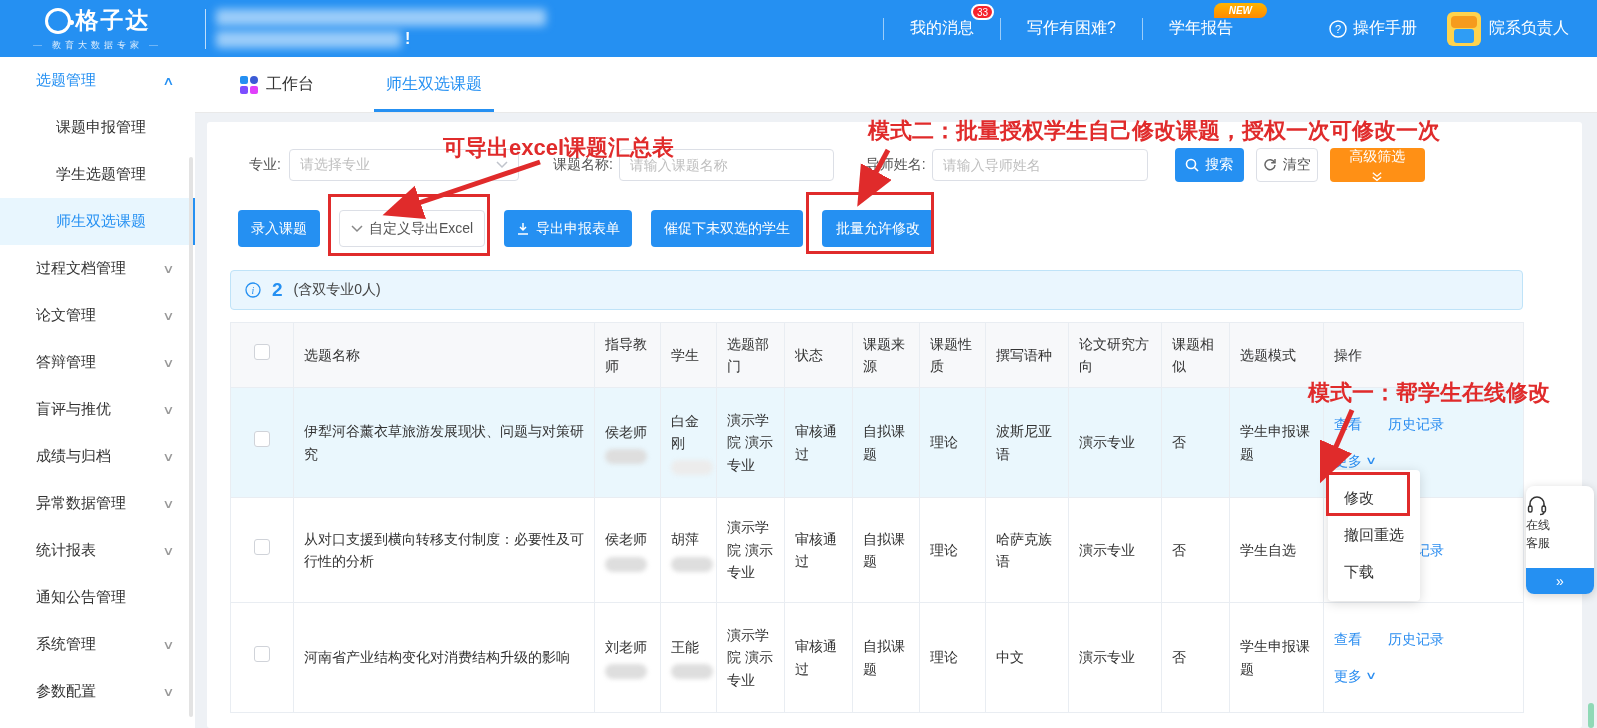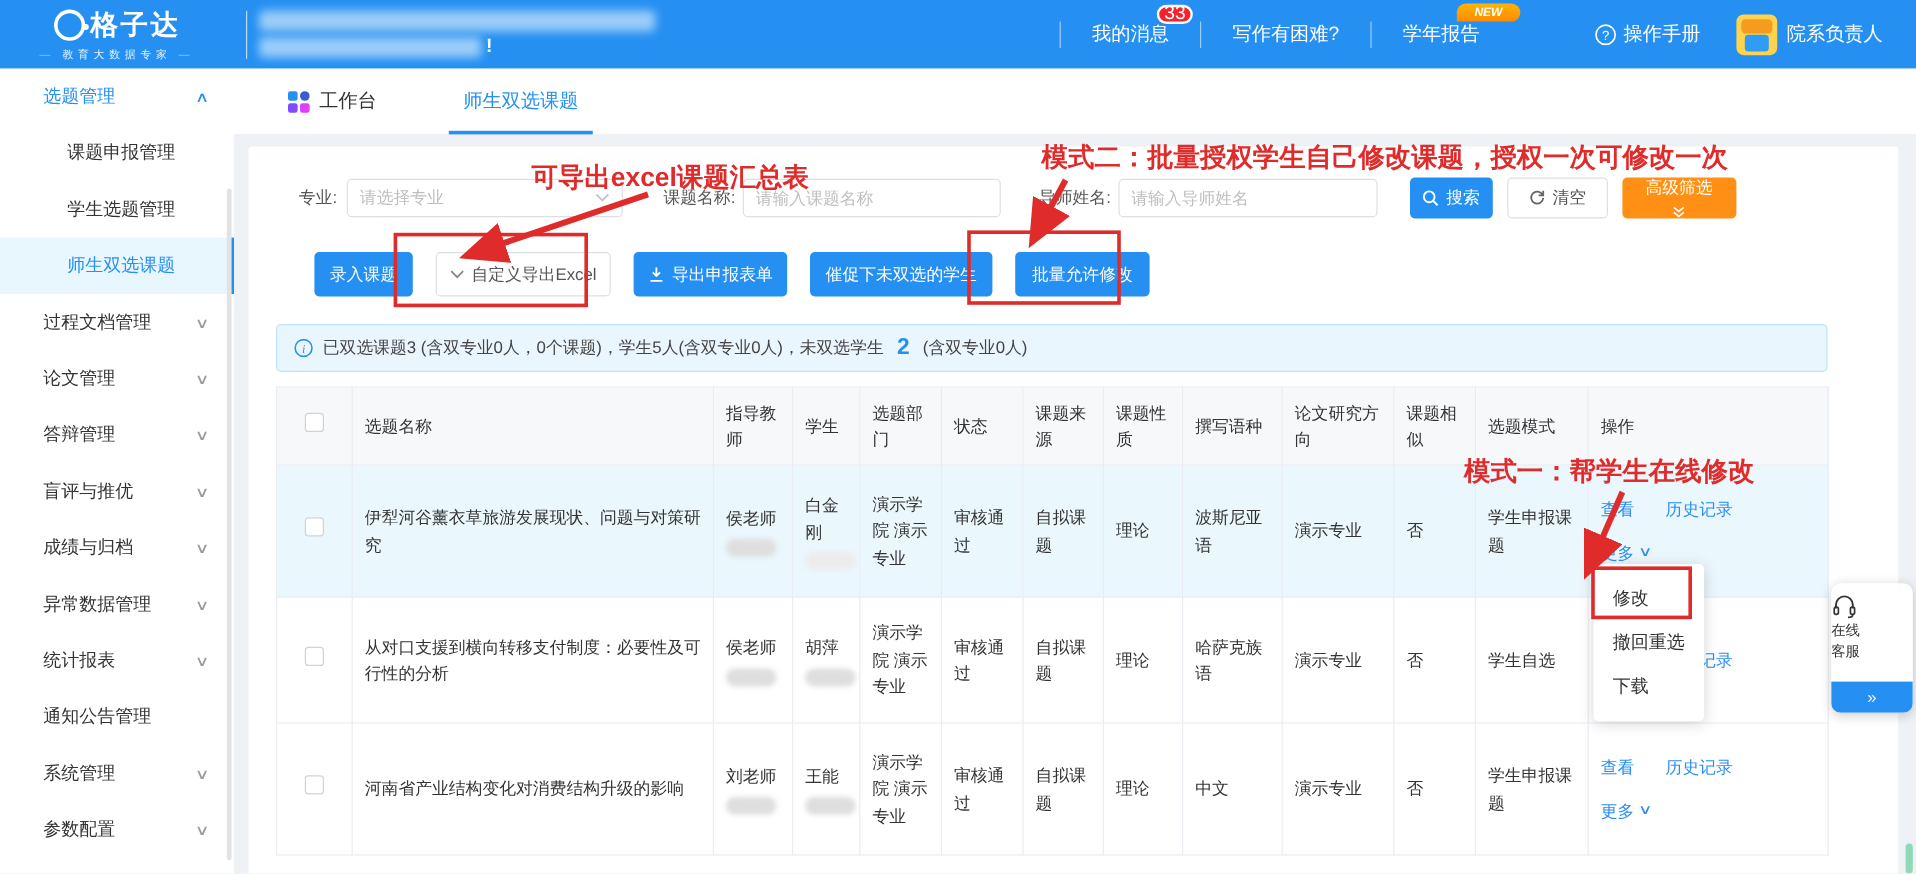--- a/index.html
+++ b/index.html
@@ -14,21 +14,21 @@
   .logo-name { font-size:23px; font-weight:bold; letter-spacing:2px; }
   .logo-tag { font-size:9px; letter-spacing:4px; opacity:.85; margin-top:3px; }
   .logo-tag::before,.logo-tag::after { content:"—"; margin:0 6px; opacity:.6; }
   .head-divider { width:1px; height:40px; background:rgba(255,255,255,.7); margin:0 10px; }
   .school-blur { display:flex; flex-direction:column; gap:4px; }
   .blur-block { background:#9ccdf9; border-radius:3px; filter:blur(4px); }
   .school-line2 { display:flex; align-items:center; gap:4px; font-weight:bold; }
   .top-nav { display:flex; align-items:center; margin-left:auto; height:100%; }
   .nav-sep { width:1px; height:22px; background:rgba(255,255,255,.55); }
   .nav-item { position:relative; padding:0 26px; font-size:16px; cursor:pointer; white-space:nowrap; }
-  .badge-num { position:absolute; top:-14px; right:6px; background:#f5222d; border:2px solid #fff; color:#fff; font-size:16px; min-width:22px; height:16px; border-radius:11px; display:flex; align-items:center; justify-content:center; padding:0 4px; }
+  .badge-num { position:absolute; top:-14px; right:6px; background:#f5222d; border:2px solid #fff; color:#fff; font-size:10px; min-width:22px; height:16px; border-radius:11px; display:flex; align-items:center; justify-content:center; padding:0 4px; }
   .badge-new { position:absolute; top:-15px; right:-8px; background:linear-gradient(#ffb400,#ff8a00); color:#fff; font-size:10px; font-weight:bold; padding:2px 15px; border-radius:8px 8px 8px 0; font-style:italic; }
   .manual { display:flex; align-items:center; gap:6px; font-size:16px; margin:0 30px 0 70px; cursor:pointer; }
   .role { display:flex; align-items:center; gap:8px; font-size:16px; margin-right:28px; cursor:pointer; }
   .avatar { width:34px; height:34px; border-radius:6px; background:#ffd34d; position:relative; overflow:hidden; }
   .avatar::before { content:""; position:absolute; left:4px; top:4px; right:4px; height:12px; background:#f69b1d; border-radius:4px; }
   .avatar::after { content:""; position:absolute; left:7px; bottom:3px; right:7px; height:14px; background:#2f9df5; border-radius:3px; }
 
   
   .sidebar { position:absolute; left:0; top:57px; width:195px; height:671px; background:#fff; z-index:5; }
   .side-scroll { position:absolute; right:2px; top:100px; width:4px; height:560px; background:#e3e3e3; border-radius:2px; }
@@ -58,26 +58,26 @@
   .f-label { white-space:nowrap; }
   .select-box { margin-left:8px; width:230px; height:32px; border:1px solid #dcdfe6; border-radius:4px; display:flex; align-items:center; justify-content:space-between; padding:0 10px; color:#bfbfbf; cursor:pointer; background:#fff; }
   .text-input { height:32px; border:1px solid #dcdfe6; border-radius:4px; padding:0 10px; font-size:14px; color:#333; font-family:"Liberation Sans",sans-serif; }
   .text-input::placeholder { color:#bfbfbf; }
   .ml34{margin-left:34px;} .ml32{margin-left:32px;} .ml6{margin-left:6px;}
   .btn { height:34px; border:none; border-radius:4px; font-size:14px; cursor:pointer; display:inline-flex; align-items:center; justify-content:center; gap:6px; font-family:"Liberation Sans",sans-serif; white-space:nowrap; }
   .btn-blue { background:#2590f2; color:#fff; }
   .btn-white { background:#fff; color:#555; border:1px solid #dcdfe6; }
   .btn-orange { background:#ff9015; color:#fff; }
   .search-btn{ margin-left:27px; width:69px; }
-  .clear-btn{ margin-left:12px; width:84px; }
+  .clear-btn{ margin-left:12px; width:62px; }
   .adv-btn{ margin-left:12px; width:95px;flex-direction:column; }
 
   .btn-row { display:flex; gap:19px; margin:28px 0 0 31px; }
   .btn-row .btn { height:37px; }
-  .b1{width:82px;margin-left:24px;} .b2{width:146px; color:#555;} .b3{width:128px;} .b4{width:152px;} .b5{width:112px;}
+  .b1{width:82px;} .b2{width:146px; color:#555;} .b3{width:128px;} .b4{width:152px;} .b5{width:112px;}
 
   .info-bar { margin:23px auto 0 23px; width:1293px; height:40px; background:#eaf6fe; border:1px solid #bfe3f8; border-radius:4px; display:flex; align-items:center; padding-left:14px; font-size:14px; color:#444; gap:8px; }
   .info-num { color:#2590f2; font-size:19px; font-weight:bold; margin:0 3px; }
 
   
   table.grid { margin:12px 0 0 23px; width:1293px; border-collapse:collapse; table-layout:fixed; font-size:14px; color:#333; }
   table.grid th, table.grid td { border:1px solid #e9edf2; padding:8px 10px; text-align:left; vertical-align:middle; font-weight:normal; line-height:1.6; word-break:break-all; }
   table.grid thead th { background:#f7f8fa; height:65px; }
   tr.row-hl td { background:#eaf7fd; }
   .cb { width:16px; height:16px; border:1px solid #d0d3d9; border-radius:3px; background:#fff; display:inline-block; cursor:pointer; }
@@ -280,21 +280,20 @@
     <button class="btn btn-blue b5">
         <span>批量允许修改</span>
       </button>
   </div>
 
   <div class="info-bar">
     <svg width="16" height="16" viewBox="0 0 16 16">
         <circle cx="8" cy="8" r="7" fill="none" stroke="#2590f2" stroke-width="1.3"></circle>
         <text x="8" y="12" font-size="10" fill="#2590f2" text-anchor="middle" font-family="Liberation Serif,serif" font-style="italic">i</text>
       </svg>
-    <span>已双选课题3 (含双专业0人，0个课题)，学生5人(含双专业0人)，未双选学生</span>
     <span class="info-num">2</span>
     <span>(含双专业0人)</span>
   </div>
 
   <table class="grid">
     <colgroup>
       <col style="width:63px">
         <col style="width:301px">
         <col style="width:66px">
         <col style="width:56px">
@@ -417,21 +416,21 @@
     </div>
   <div class="svc-btn">
       <span>»</span>
     </div>
 </div>
 
 <div class="page-scroll"></div>
 
 <div class="note" style="left:443px; top:133px;">可导出excel课题汇总表</div>
 <div class="note" style="left:868px; top:116px;">模式二：批量授权学生自己修改课题，授权一次可修改一次</div>
-<div class="note" style="left:1220px; top:378px;">模式一：帮学生在线修改</div>
+<div class="note" style="left:1308px; top:378px;">模式一：帮学生在线修改</div>
 
 <div class="red-box" style="left:328px; top:194px; width:162px; height:62px;"></div>
 <div class="red-box" style="left:806px; top:192px; width:128px; height:62px;"></div>
 <div class="red-box" style="left:1326px; top:472px; width:84px; height:44px;"></div>
 
 <svg id="anno-svg">
   <defs>
     <marker id="ah" markerWidth="10" markerHeight="10" refX="6" refY="3.5" orient="auto">
         <polygon points="0 0, 8 3.5, 0 7" fill="#e02b2b"></polygon>
       </marker>

